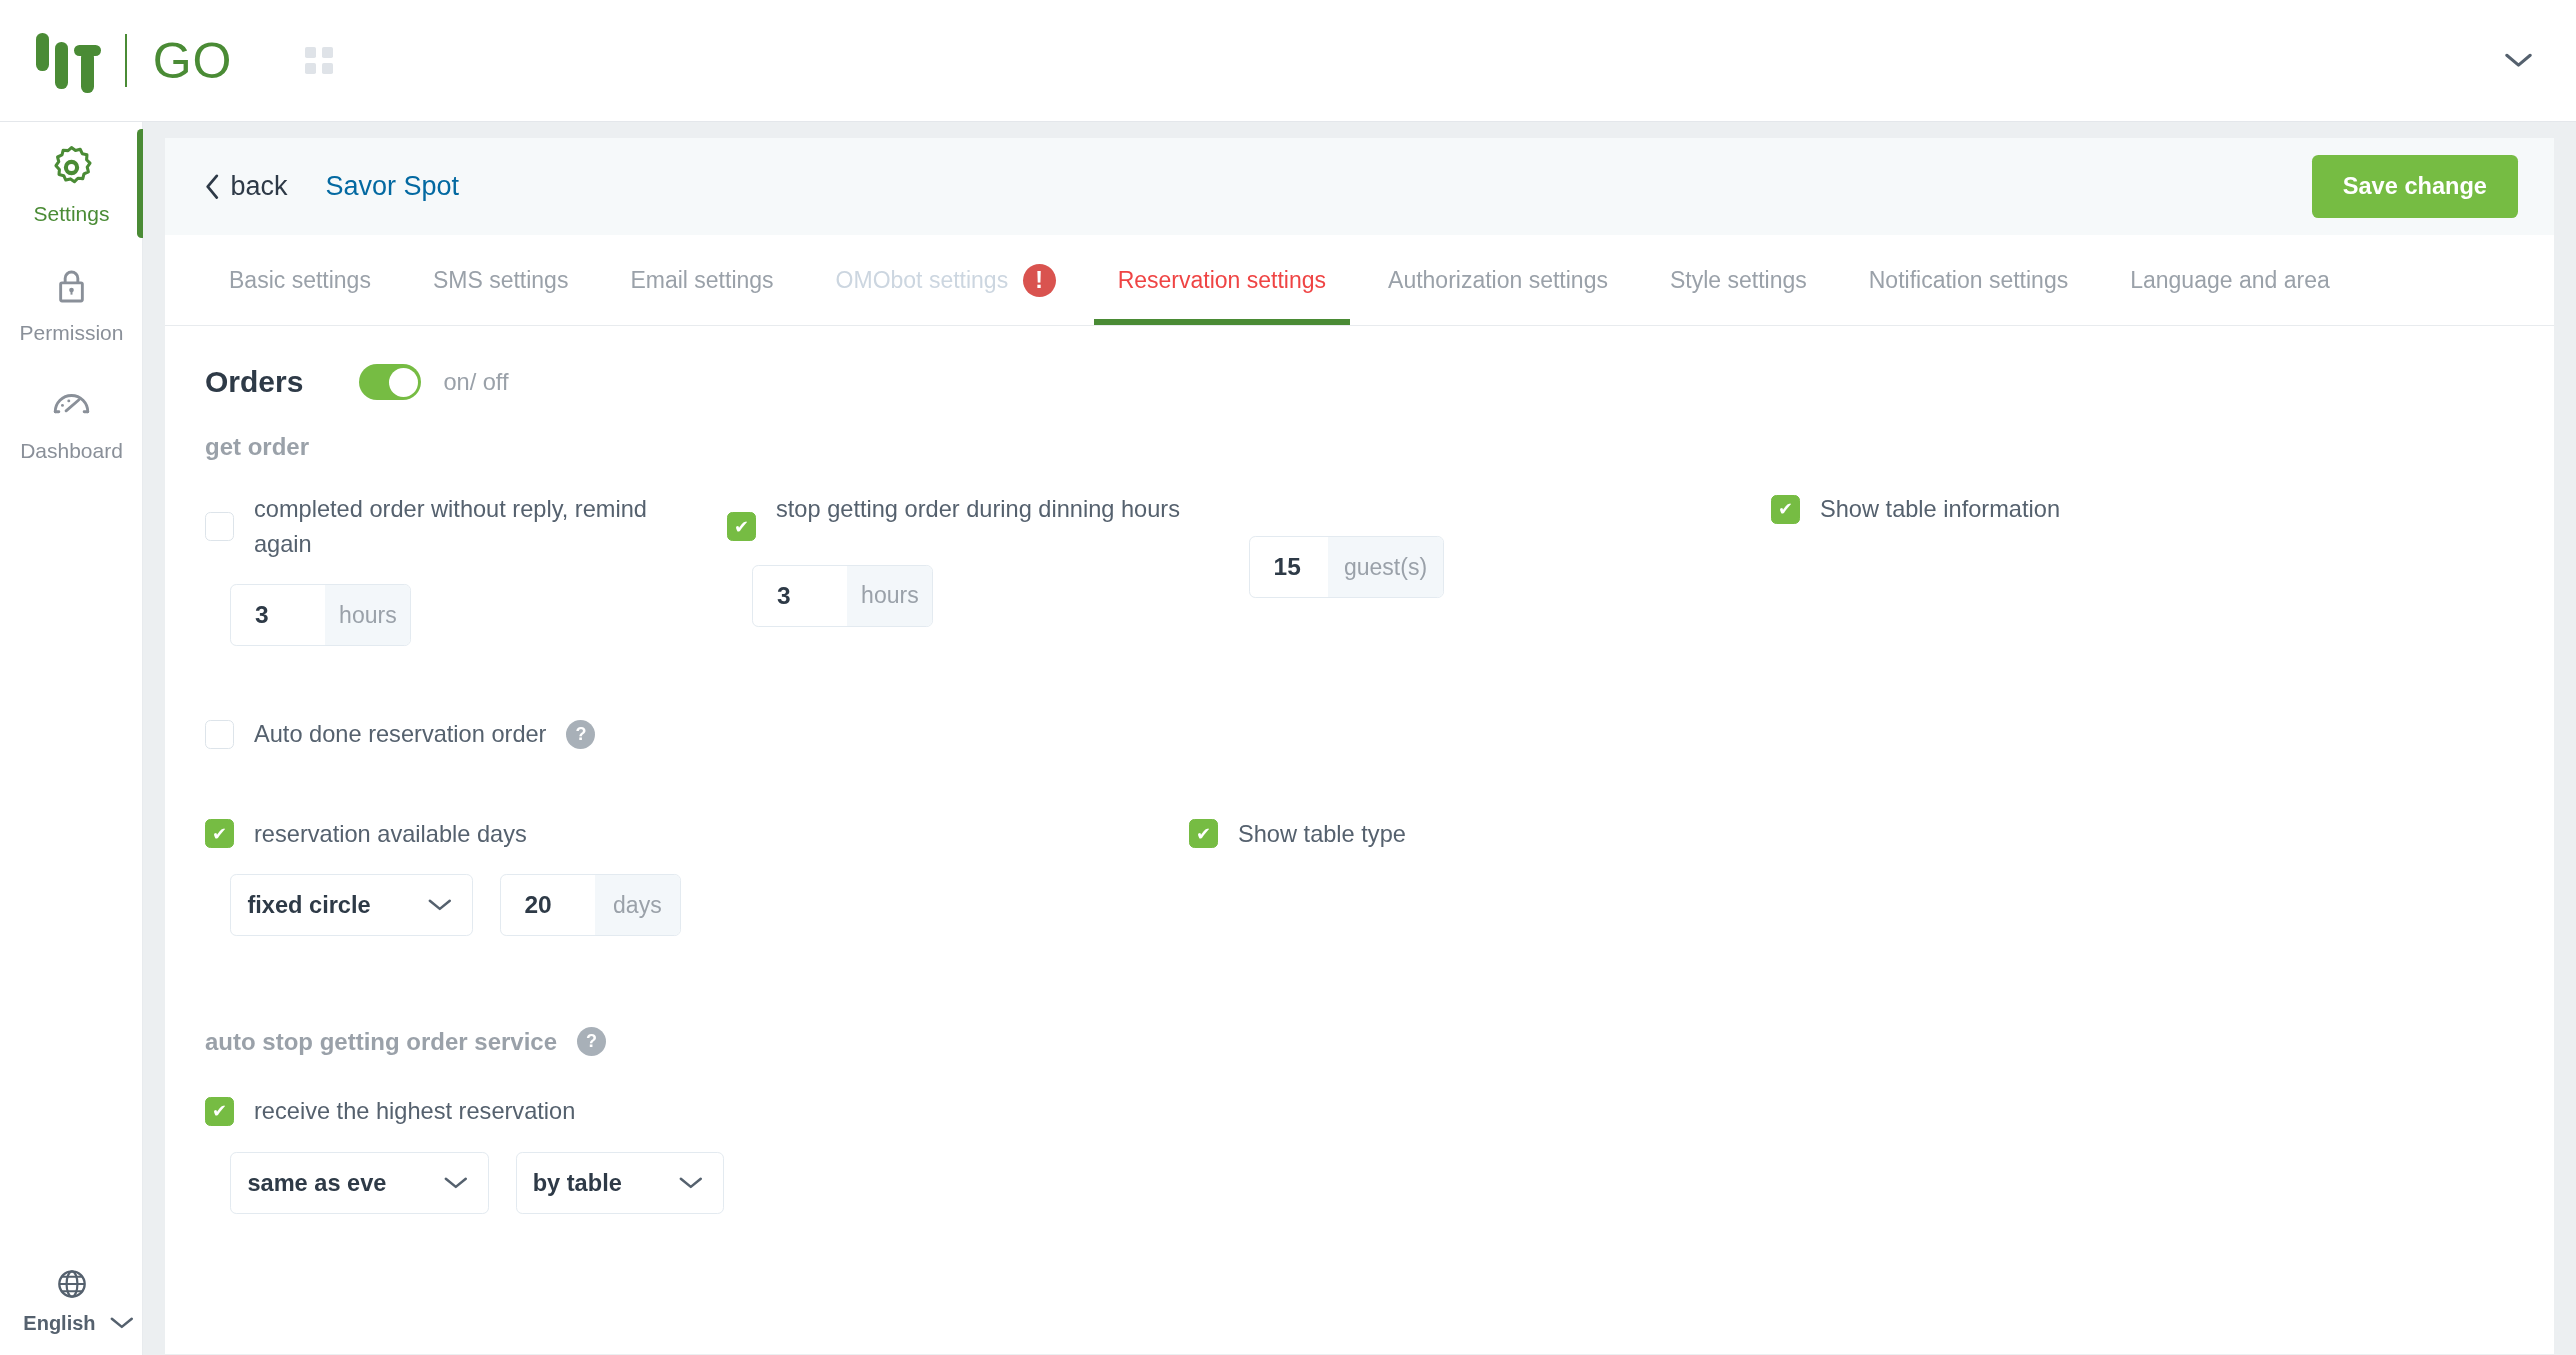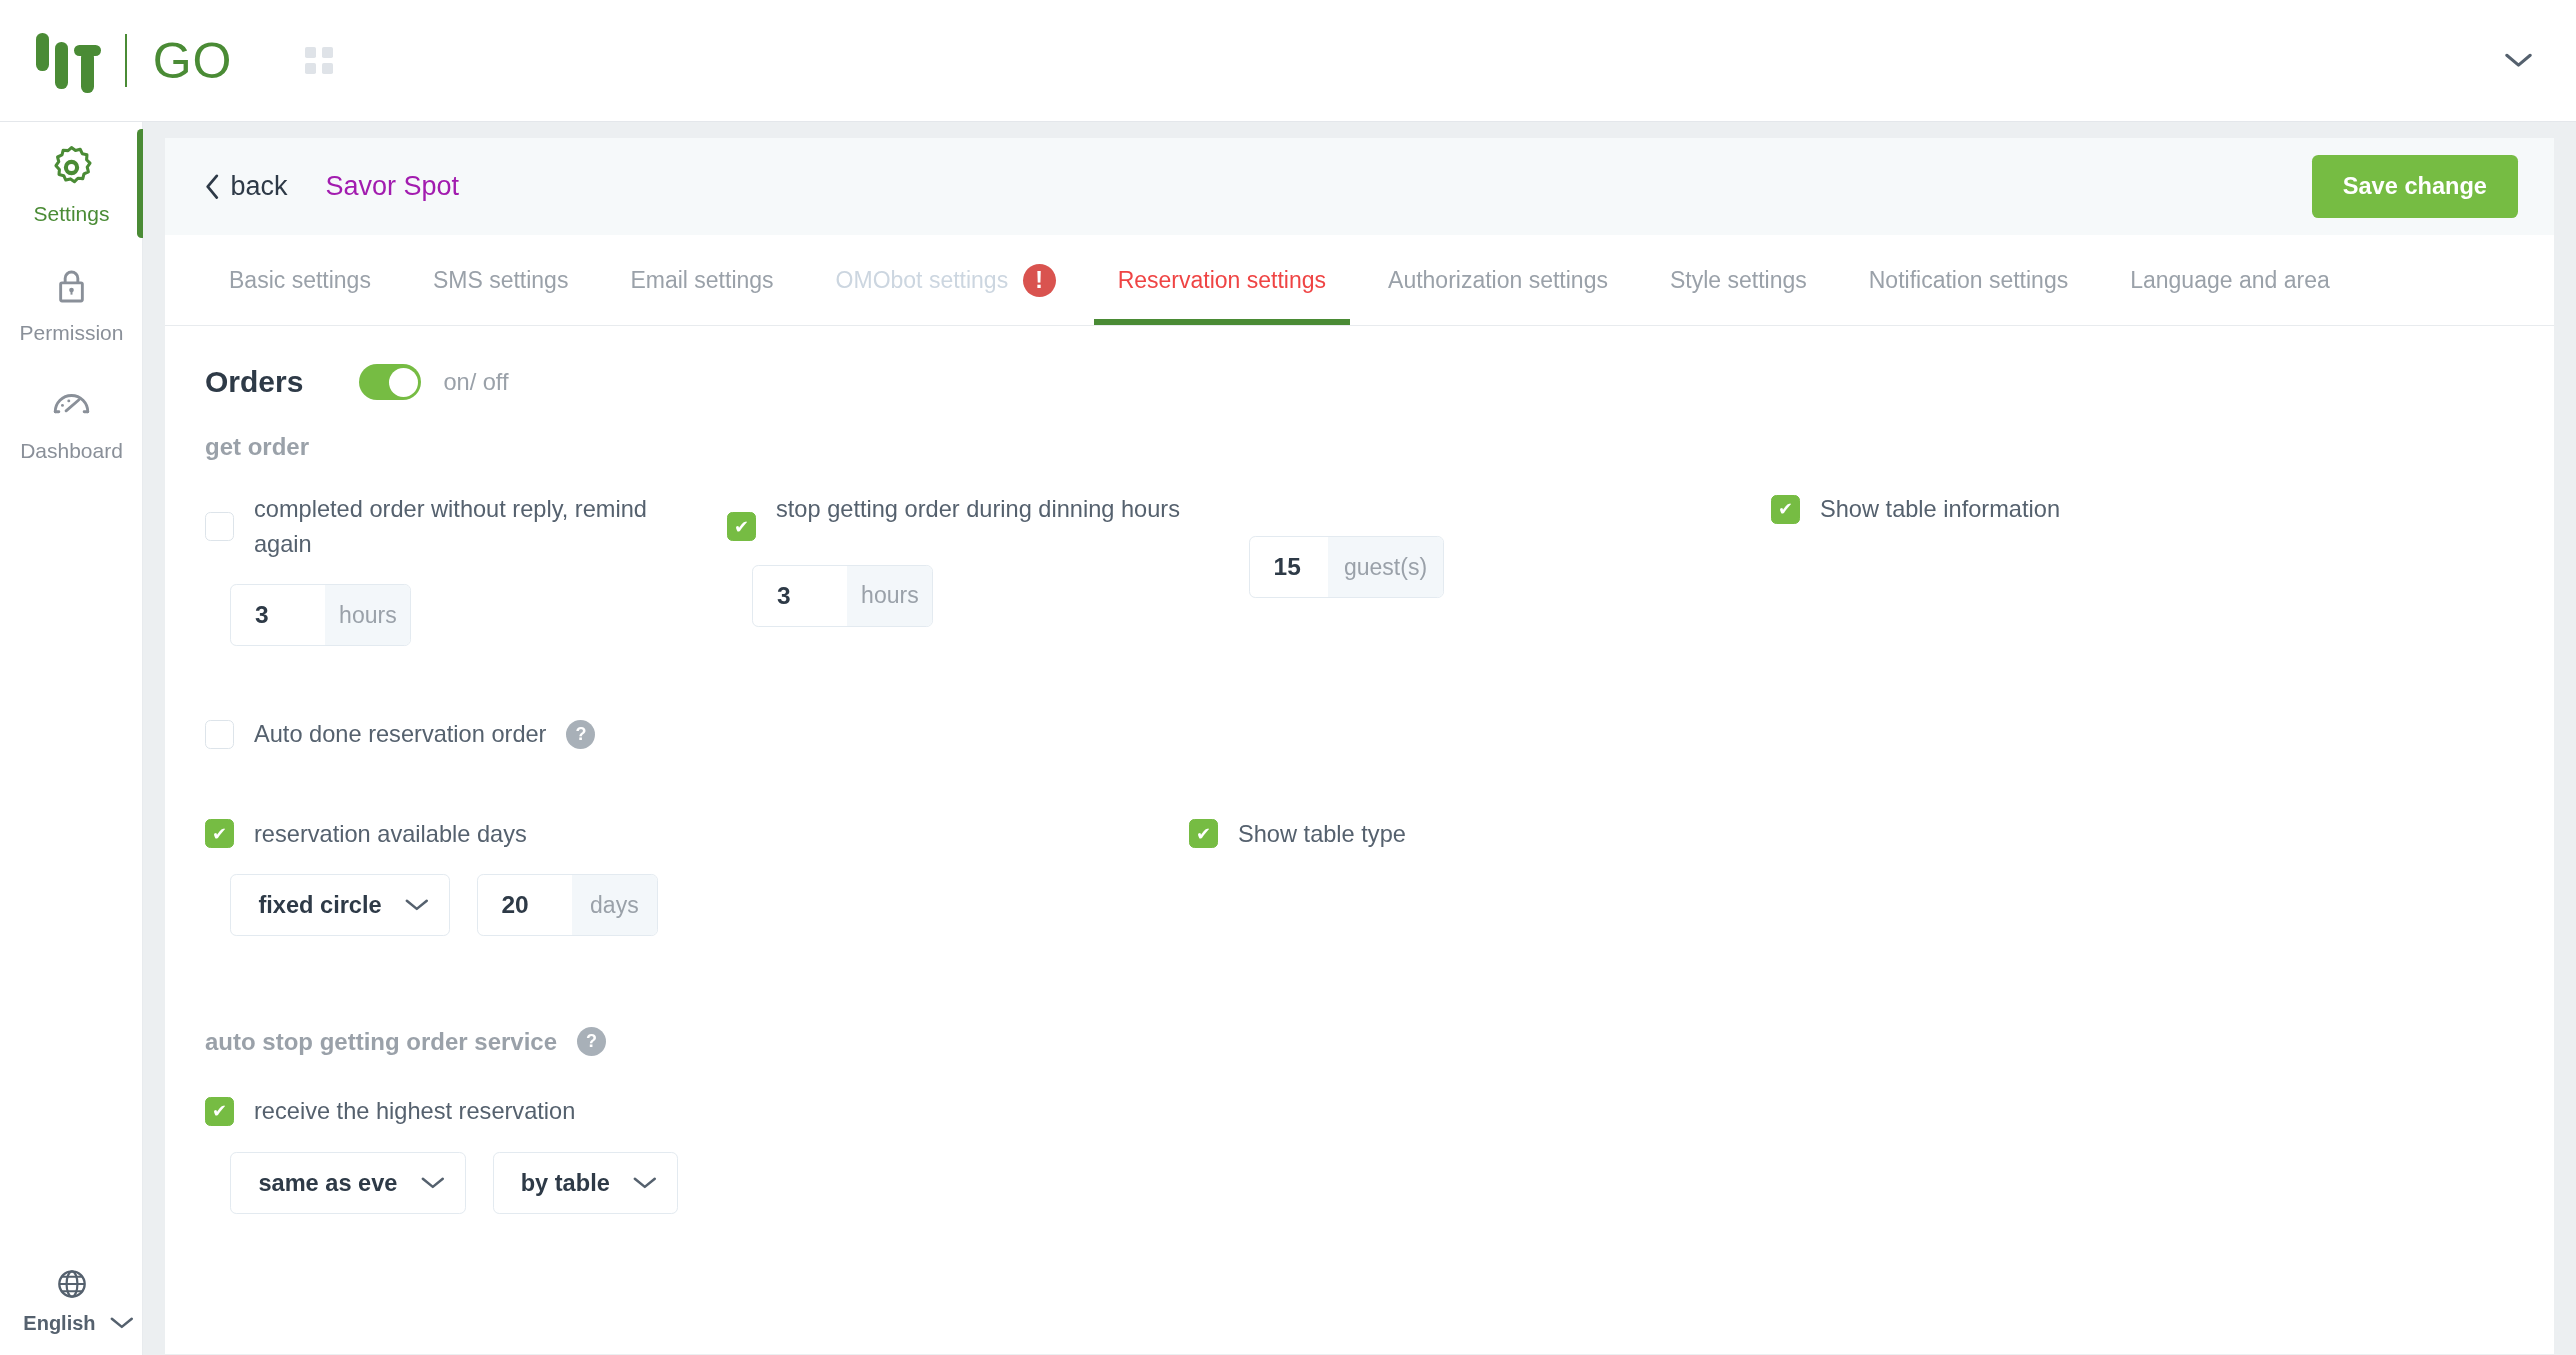--- a/index.html
+++ b/index.html
@@ -81,21 +81,21 @@
 
   
   .card-head {
     height: 97px; background: #f6f9fa;
     display: flex; align-items: center;
     padding: 0 36px 0 40px;
   }
   .back-link { display: flex; align-items: center; cursor: pointer; }
   .back-chev { margin-right: 11px; display: flex; }
   .back-text { font-size: 27px; color: #2e3a47; }
-  .crumb-title { font-size: 27px; color: #a21caf; margin-left: 38px; }
+  .crumb-title { font-size: 27px; color: #0369a1; margin-left: 38px; }
   .save-btn {
     margin-left: auto;
     background: #76bc43; color: #ffffff;
     font-size: 23.6px; font-weight: bold;
     border: none; border-radius: 6.3px;
     padding: 0 31px; height: 63px;
     cursor: pointer;
   }
 
   
@@ -187,21 +187,21 @@
     flex: 1; background: #f3f7fa;
     display: flex; align-items: center; justify-content: center;
     font-size: 23px; color: #9aa1a9;
   }
   .field.wide { width: 195px; }
   .field.wide .val { width: 78px; }
 
   .select {
     height: 62px; border: 0.9px solid #e3eaf0; border-radius: 6.3px;
     background: #fff; display: flex; align-items: center;
-    padding: 0 20px 0 27px; cursor: pointer;
+    padding: 0 20px 0 16px; cursor: pointer; gap: 34px;
   }
   .select .sel-text { font-size: 23.6px; font-weight: bold; color: #2e3a47; }
   .select .sel-chev { margin-left: 23.6px; display: flex; }
 
   .row-inline { display: flex; align-items: center; margin-top: 23.6px; margin-left: 25.4px; }
   .row-inline .select + .select { margin-left: 27px; }
 
   svg { display: block; }
 </style>
 </head>

